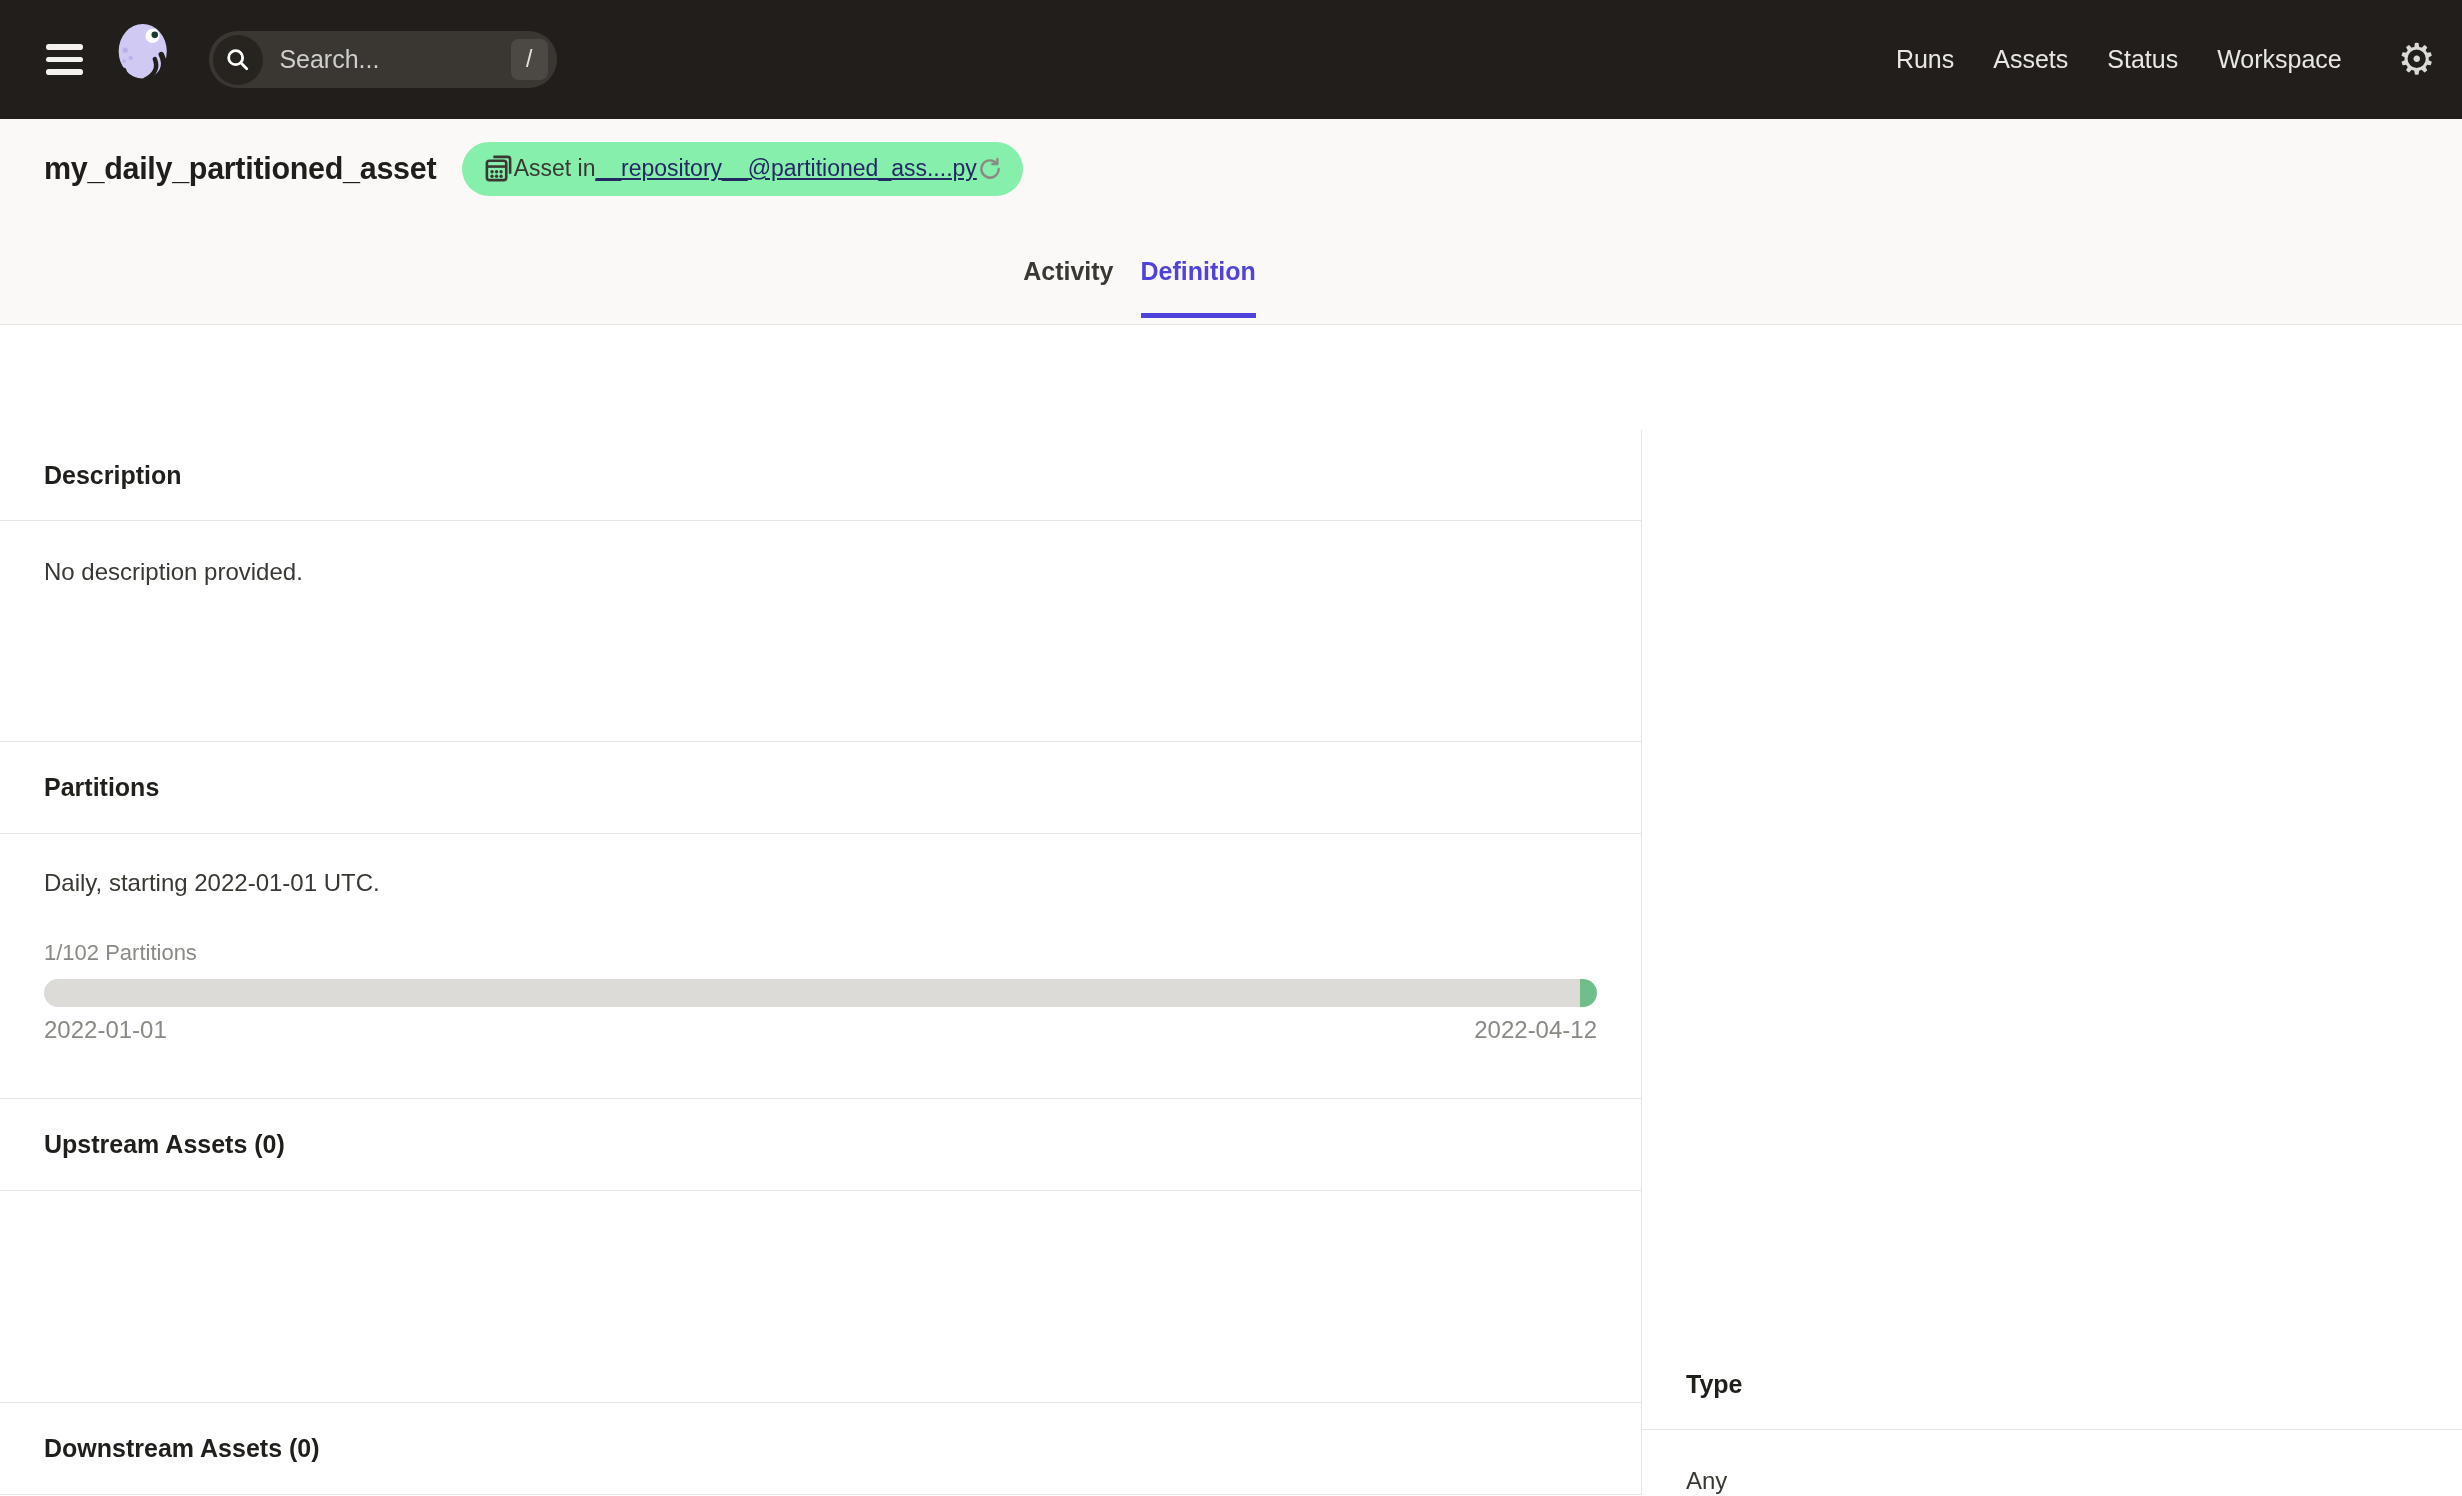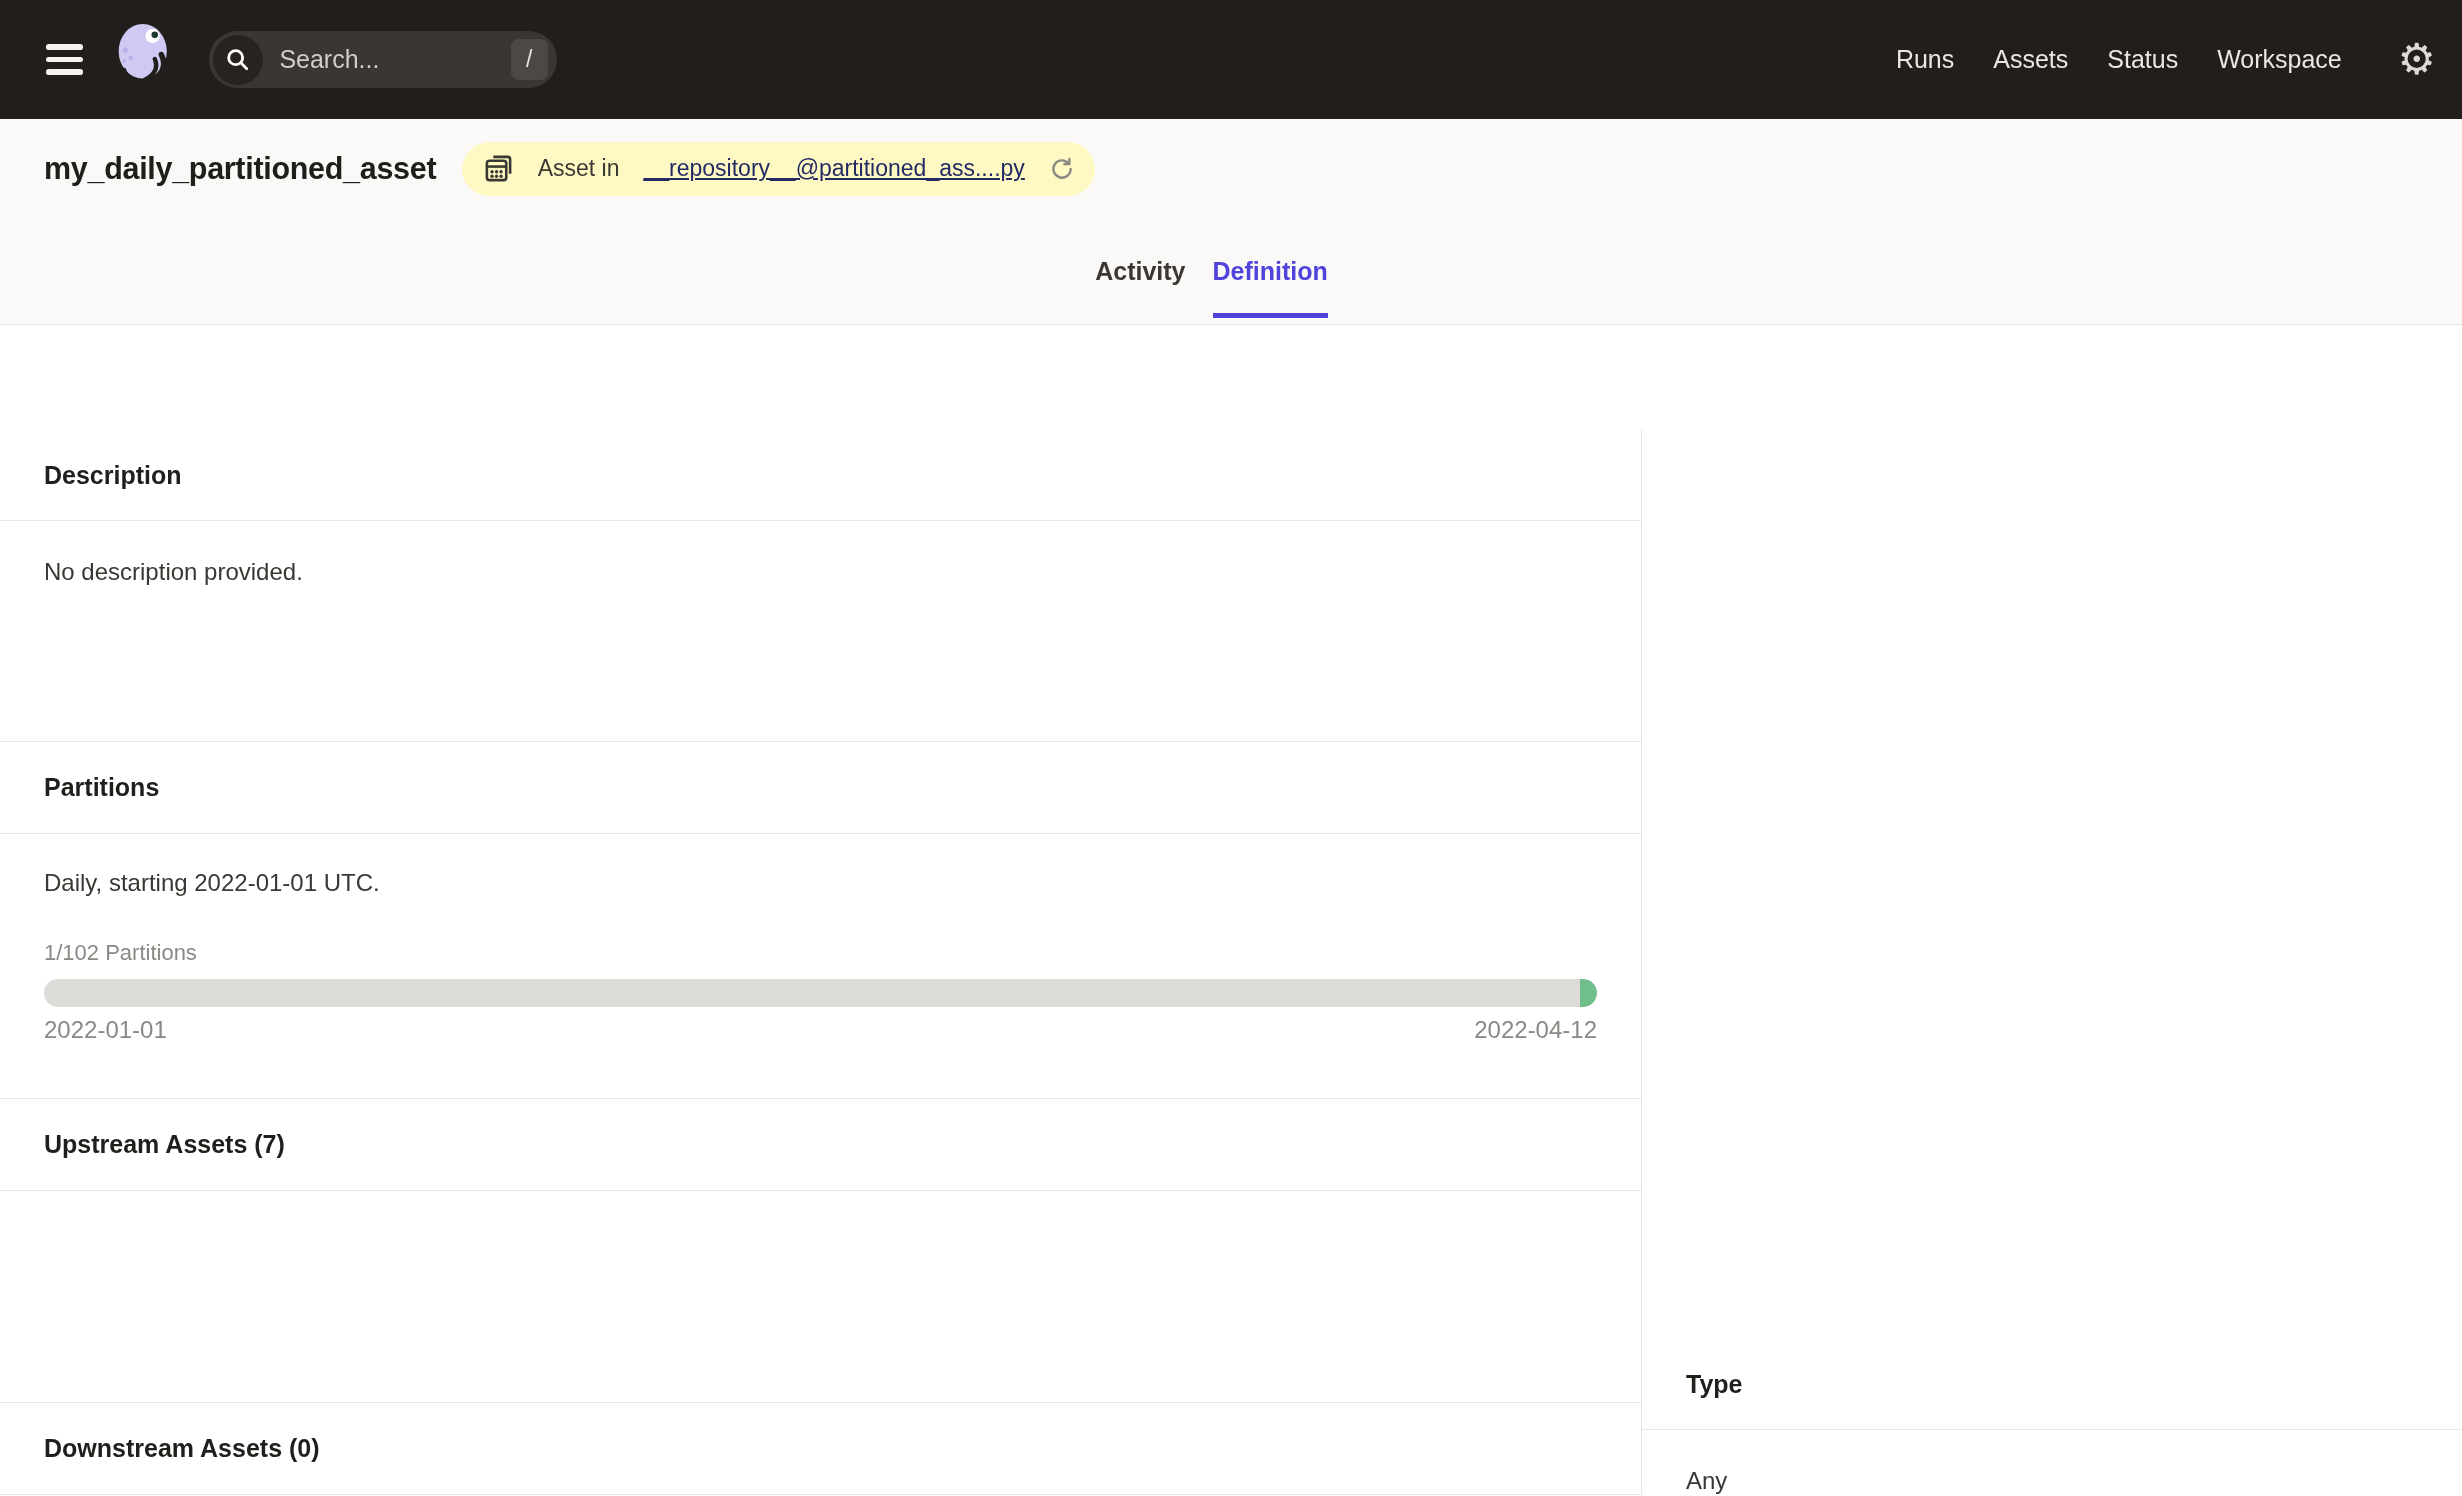--- a/index.html
+++ b/index.html
@@ -44,22 +44,22 @@
     font-family:"DejaVu Sans", sans-serif; cursor:pointer; background:none; border:none;
   }
   
   .page-header {
     height:206px; background:#faf9f7; border-bottom:0.9px solid #e7e6e3;
     padding:0 44px; display:flex; flex-direction:row;
   }
   .title-row { margin-top:21px; height:57px; display:flex; align-items:center; }
   .asset-title { font-size:30.5px; font-weight:700; color:#1f1e1b; letter-spacing:-0.3px; }
   .asset-badge {
-    margin-left:26px; height:54px; border-radius:27px; background:#fef9c3;
-    display:flex; align-items:center; gap:24px; padding:0 20.4px; font-size:23px; color:#3a3833;
+    margin-left:26px; height:54px; border-radius:27px; background:#86efac;
+    display:flex; align-items:center; gap:0; padding:0 20.4px; font-size:23px; color:#3a3833;
   }
   .asset-badge a { color:#232a63; text-decoration:underline; cursor:pointer; }
   .badge-reload { width:26px; height:26px; flex:0 0 auto; cursor:pointer; }
   .header-right { margin-left:auto; display:flex; align-items:center; }
   .timer { color:#a19f9b; font-size:26px; }
   .header-reload { width:35px; height:35px; margin-left:20.4px; cursor:pointer; }
   .rematerialize-btn {
     margin-left:28px; height:57px; border-radius:11px; background:#231f1c;
     border:none; color:#ffffff; font-size:24px; font-family:"Liberation Sans", sans-serif;
     display:flex; align-items:center; gap:13px; padding:0 24px; cursor:pointer;
@@ -187,21 +187,21 @@
       <div class="partitions-count">1/102 Partitions</div>
       <div class="partition-bar">
         <div class="green"></div>
       </div>
       <div class="partition-dates">
         <span>2022-01-01</span>
         <span>2022-04-12</span>
       </div>
     </div>
 
-    <div class="sec-header bt">Upstream Assets (7)</div>
+    <div class="sec-header bt">Upstream Assets (0)</div>
     <div class="sec-body upstream-body"></div>
 
     <div class="sec-header bt">Downstream Assets (0)</div>
     <div class="sec-body downstream-body"></div>
 
   </div>
 
   <div class="right-col">
     <div class="sec-header">Type</div>
     <div class="sec-body type-body">Any</div>

